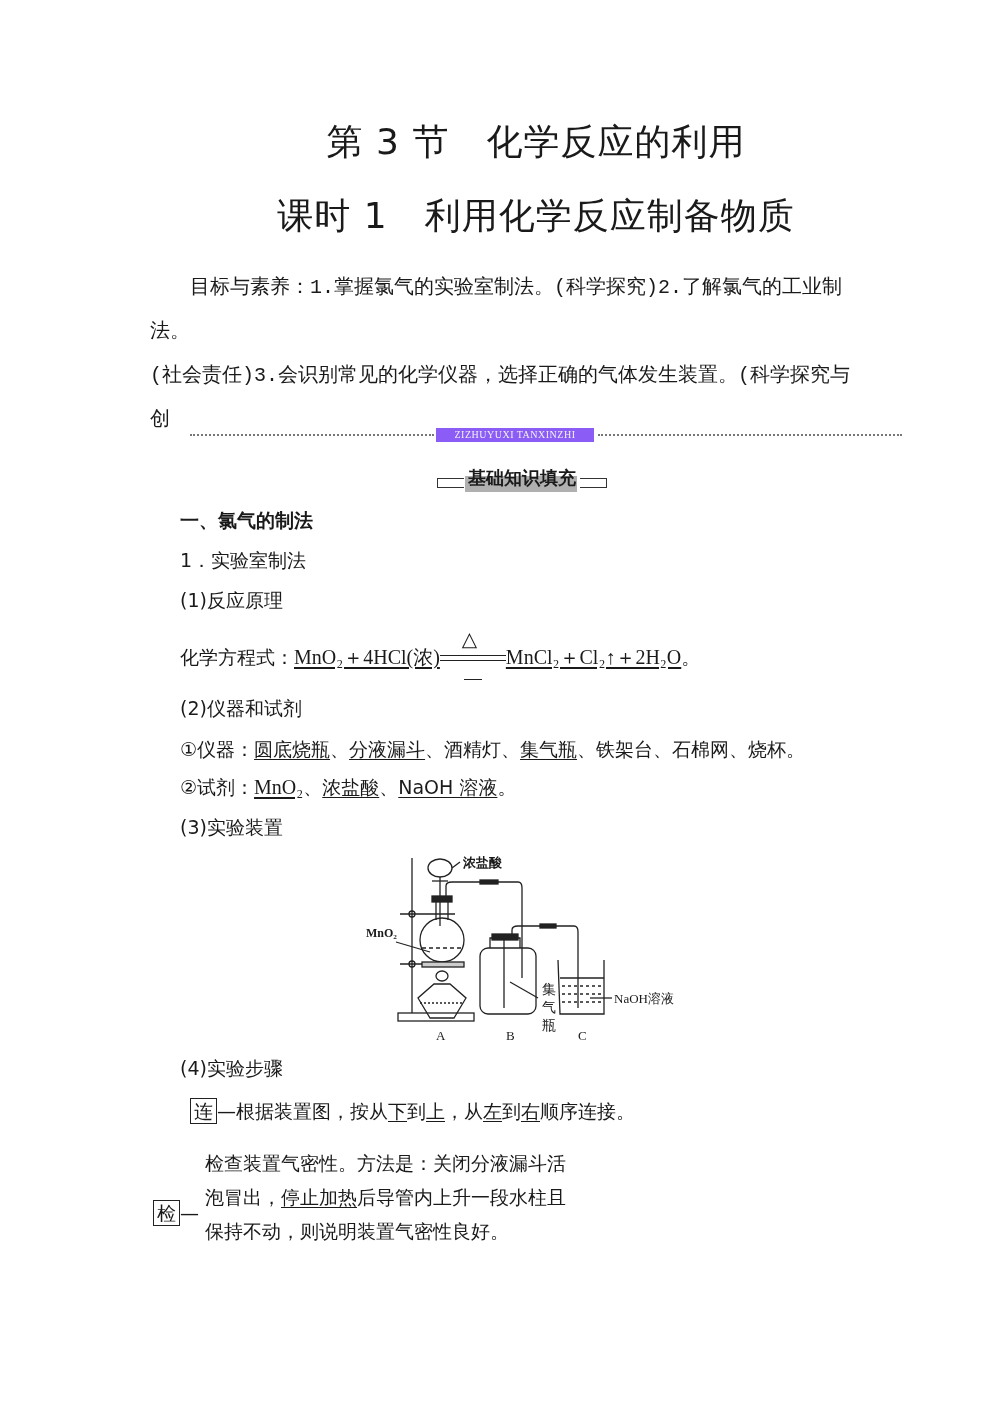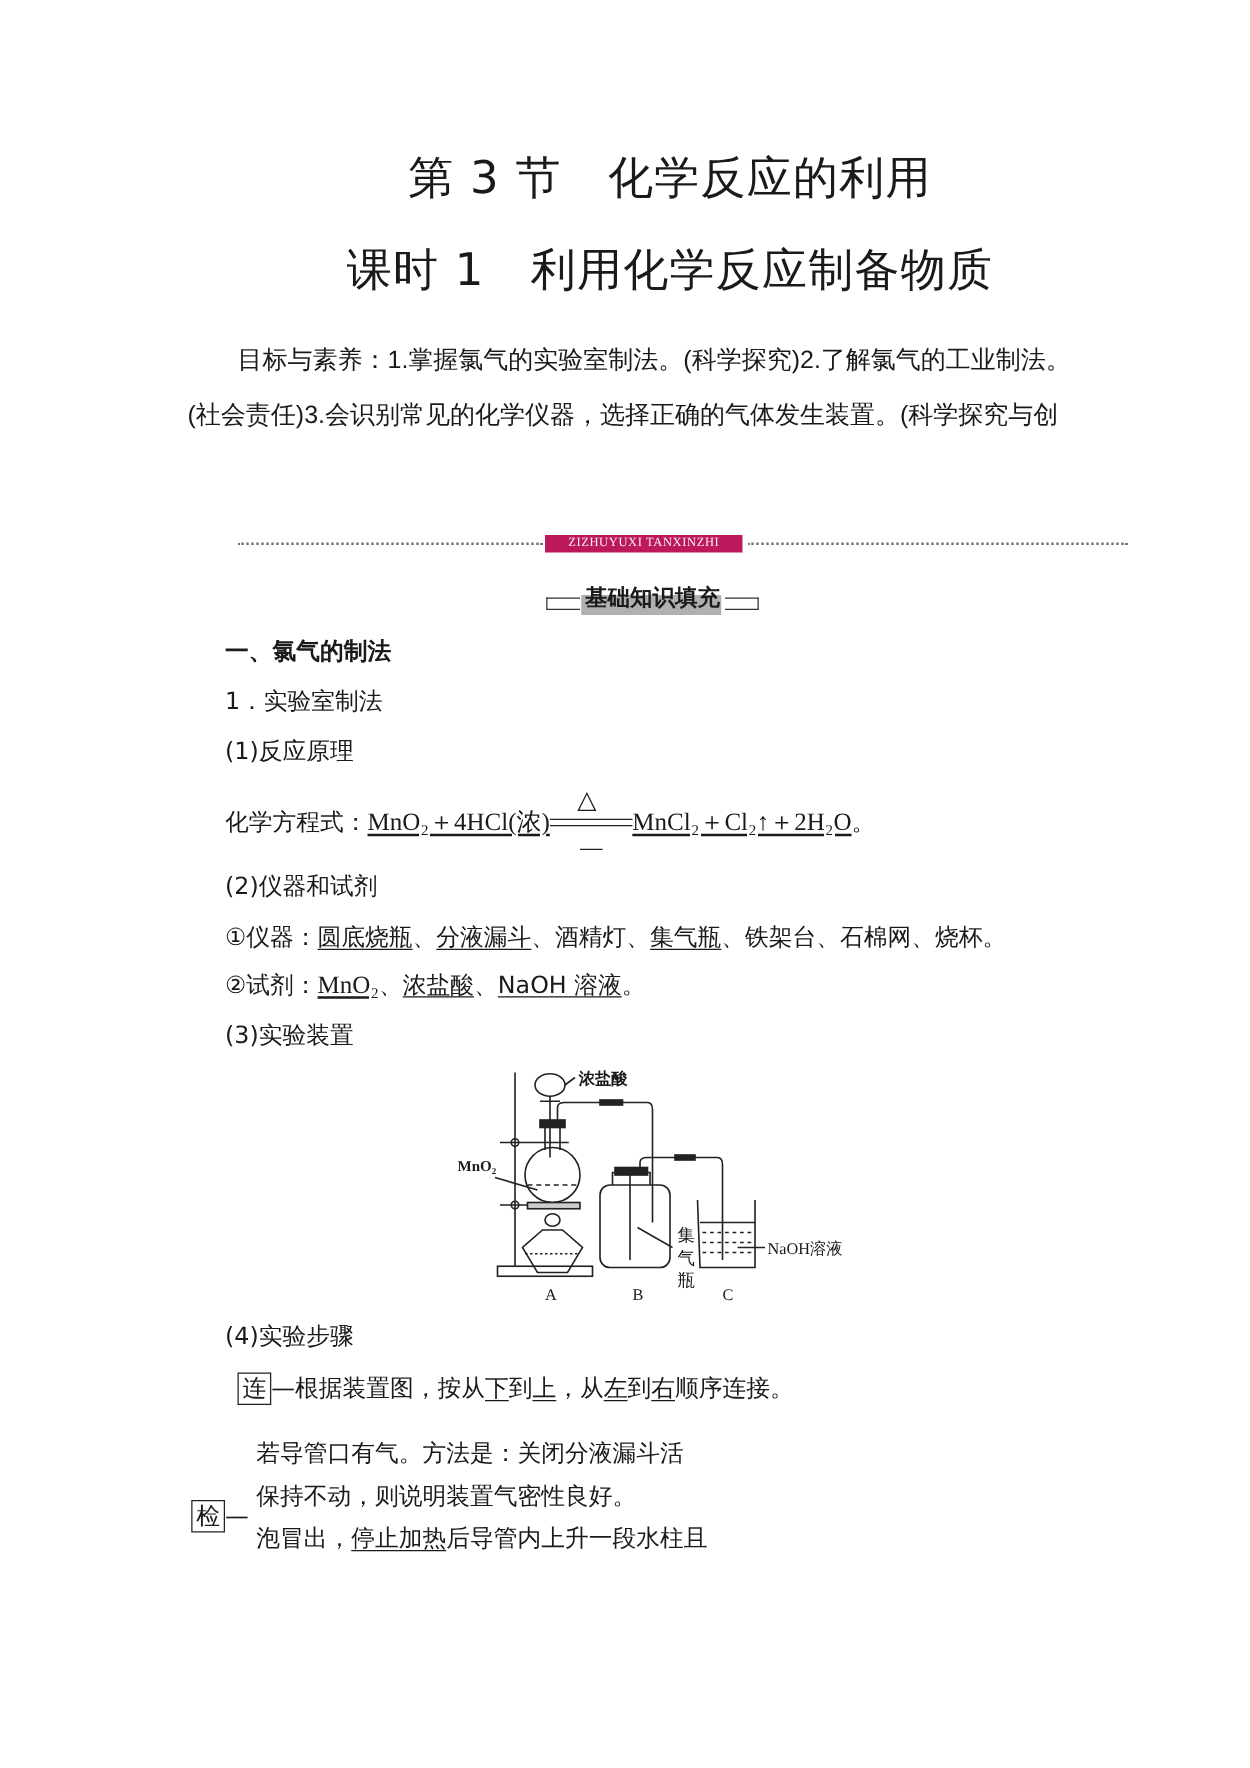--- a/index.html
+++ b/index.html
@@ -4,30 +4,30 @@
 <style>
   html, body { margin: 0; padding: 0; background: #ffffff; }
   body { width: 1000px; height: 1414px; position: relative; overflow: hidden;
          font-family: "DejaVu Serif", "Liberation Serif", serif; color: #1a1a1a; }
   .abs { position: absolute; }
   .title1 { left: 0; width: 1072px; top: 118px; text-align: center; font-size: 36px;
             font-family: "DejaVu Sans", "Liberation Sans", sans-serif; letter-spacing: 1px; }
   .title2 { left: 0; width: 1072px; top: 192px; text-align: center; font-size: 36px;
             font-family: "DejaVu Sans", "Liberation Sans", sans-serif; letter-spacing: 1px; }
   .obj { left: 150px; width: 710px; top: 266px; font-size: 20px; line-height: 44px;
-         font-family: Liberation Sans, sans-serif; }
+         font-family: Liberation Mono, monospace; }
   .obj .indent { display: inline-block; width: 40px; }
   .banner { left: 190px; width: 712px; top: 398px; height: 50px; }
   .banner .dash { position: absolute; top: 36px; height: 0; border-top: 2px dotted #777; }
   .banner .title { position: absolute; left: 250px; width: 220px; top: 0; text-align: center;
                    font-size: 24px; font-weight: bold; font-family: "DejaVu Sans", "Liberation Sans", sans-serif; }
   .banner .title .dot { display: inline-block; width: 12px; height: 12px; border-radius: 50%;
                         background: #555; vertical-align: middle; margin: 0 4px; }
   .banner .sub { position: absolute; left: 246px; width: 158px; top: 30px; height: 14px;
-                 background: #be185d; color: #f2f2f2; font-size: 10px; text-align: center;
+                 background: #8b5cf6; color: #f2f2f2; font-size: 10px; text-align: center;
                  line-height: 14px; letter-spacing: 0.5px; font-family: "Liberation Serif", serif; }
   .subhead { left: 437px; width: 170px; top: 468px; height: 24px; }
   .subhead .bar { position: absolute; left: 28px; width: 112px; top: 8px; height: 16px; background: #b0b0b0; }
   .subhead .lbox { position: absolute; left: 0; top: 10px; width: 26px; height: 8px; border: 1px solid #333; border-right: none; }
   .subhead .rbox { position: absolute; right: 0; top: 10px; width: 26px; height: 8px; border: 1px solid #333; border-left: none; }
   .subhead .text { position: absolute; left: 26px; width: 118px; top: -2px; text-align: center;
                    font-size: 18px; font-weight: bold; font-family: "DejaVu Sans", "Liberation Sans", sans-serif; }
   .line { left: 180px; font-size: 19px; font-family: "DejaVu Sans", "Liberation Sans", sans-serif; white-space: nowrap; }
   .bold { font-weight: bold; }
   .u { text-decoration: underline; text-underline-offset: 3px; }
@@ -149,16 +149,16 @@
 
 <div class="abs line" style="left:190px;top:1098px;">
   <span class="box">连</span><span>—根据装置图，按从</span><span class="u">下</span><span>到</span><span class="u">上</span><span>，从</span><span class="u">左</span><span>到</span><span class="u">右</span><span>顺序连接。</span>
 </div>
 
 <div class="abs checkbox-label">
   <span class="box">检</span><span>—</span>
 </div>
 
 <div class="abs check">
-  <div>若导管口有气。方法是：关闭分液漏斗活</div>
+  <div>检查装置气密性。方法是：关闭分液漏斗活</div>
+  <div><span>泡冒出，</span><span class="u">停止加热</span><span>后导管内上升一段水柱且</span></div>
   <div>保持不动，则说明装置气密性良好。</div>
-  <div><span>泡冒出，</span><span class="u">停止加热</span><span>后导管内上升一段水柱且</span></div>
 </div>
 
 </body></html>

